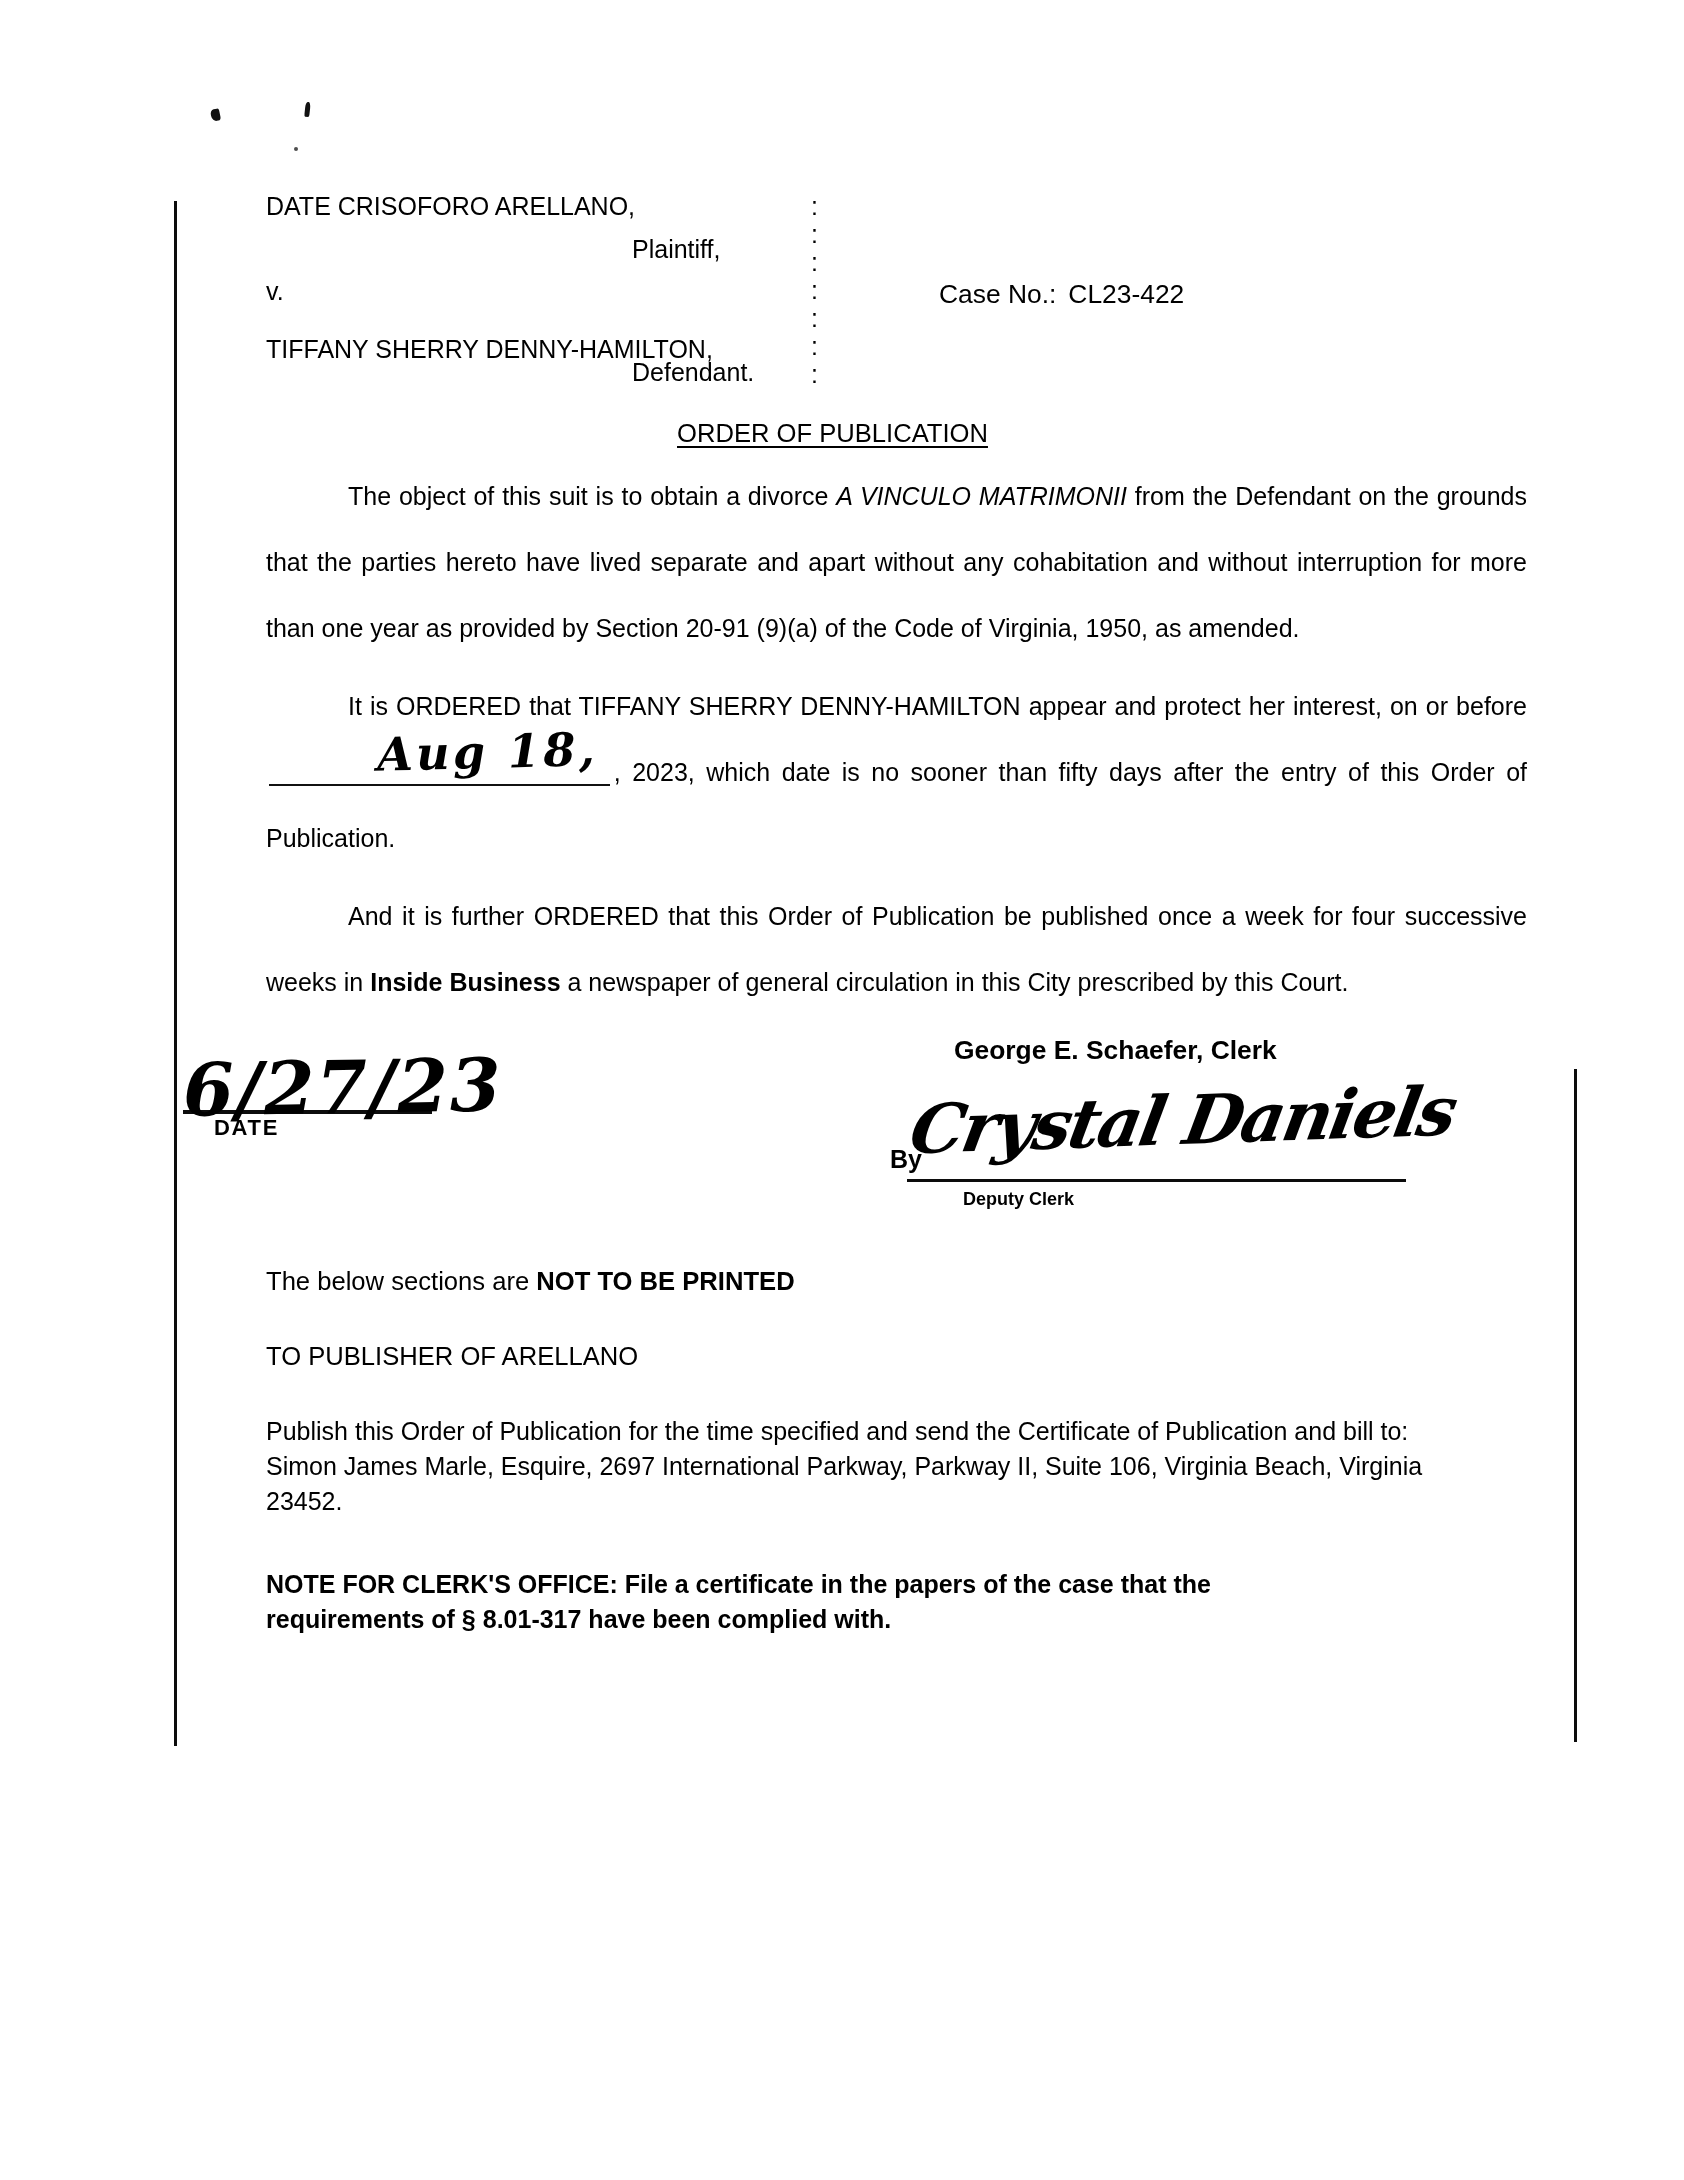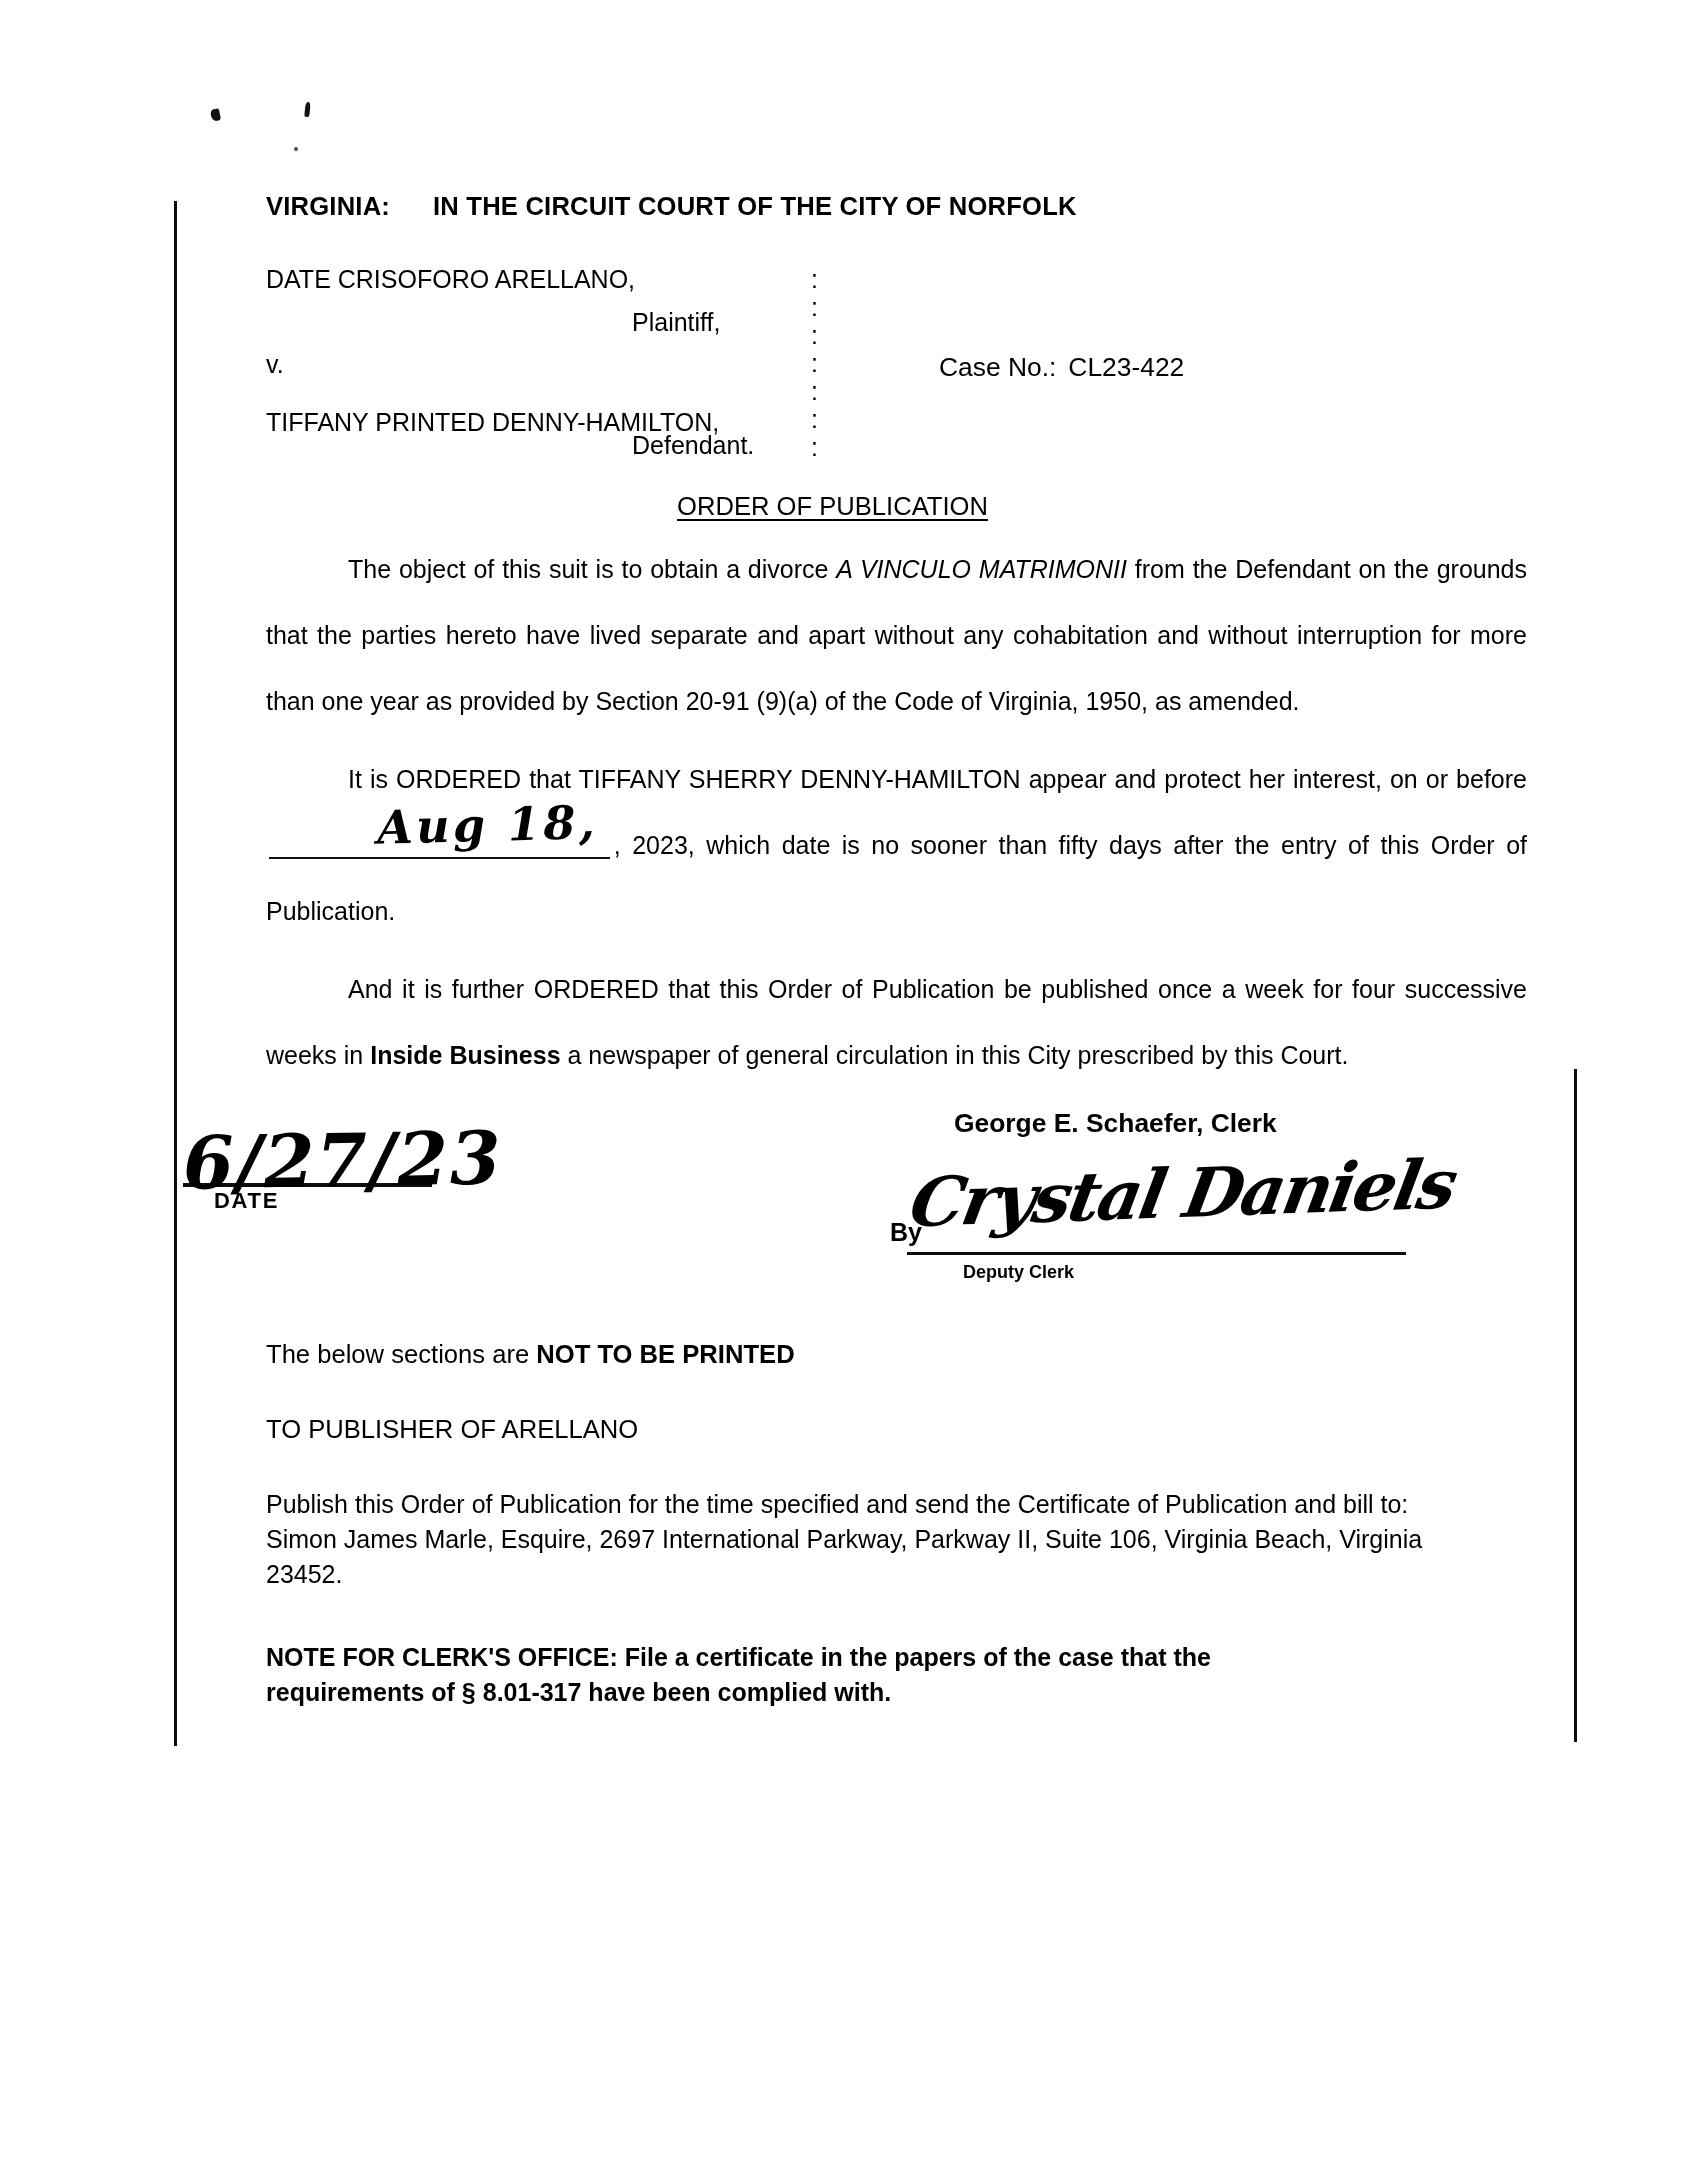--- a/index.html
+++ b/index.html
@@ -286,29 +286,26 @@
 
   <div class="speck speck-a"></div>
   <div class="speck speck-b"></div>
   <div class="speck speck-c"></div>
 
   <div class="rule-left"></div>
   <div class="rule-right"></div>
 
   <div class="content">
 
-    <div class="caption-head">
-      <span class="state">VIRGINIA:</span><span>IN THE CIRCUIT COURT OF THE CITY OF NORFOLK</span>
-    </div>
 
     <div class="caption">
       <div class="cap-line p-plaintiff-name">DATE CRISOFORO ARELLANO,</div>
       <div class="cap-line p-plaintiff-role">Plaintiff,</div>
       <div class="cap-line p-v">v.</div>
-      <div class="cap-line p-defendant-name">TIFFANY PRINTED DENNY-HAMILTON,</div>
+      <div class="cap-line p-defendant-name">TIFFANY SHERRY DENNY-HAMILTON,</div>
       <div class="cap-line p-defendant-role">Defendant.</div>
 
       <div class="colons">
         <span>:</span>
         <span>:</span>
         <span>:</span>
         <span>:</span>
         <span>:</span>
         <span>:</span>
         <span>:</span>

